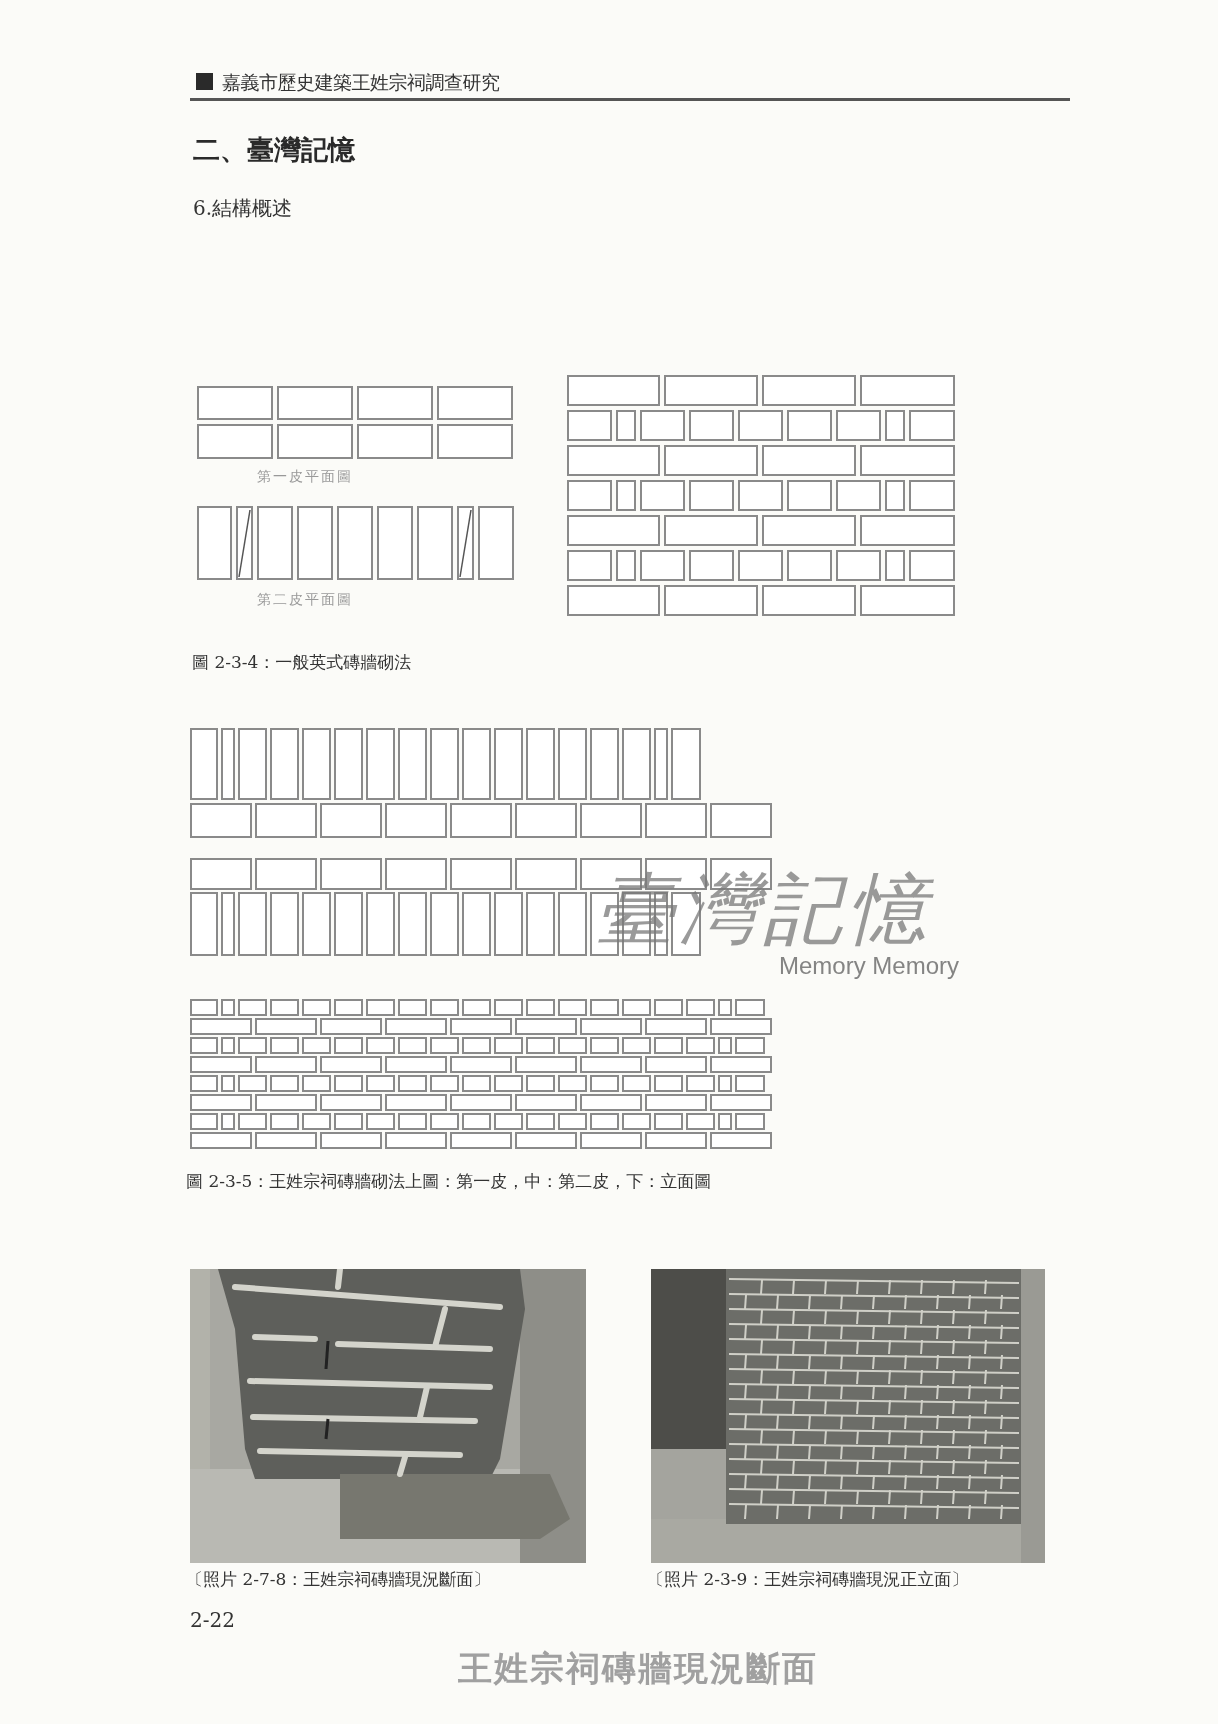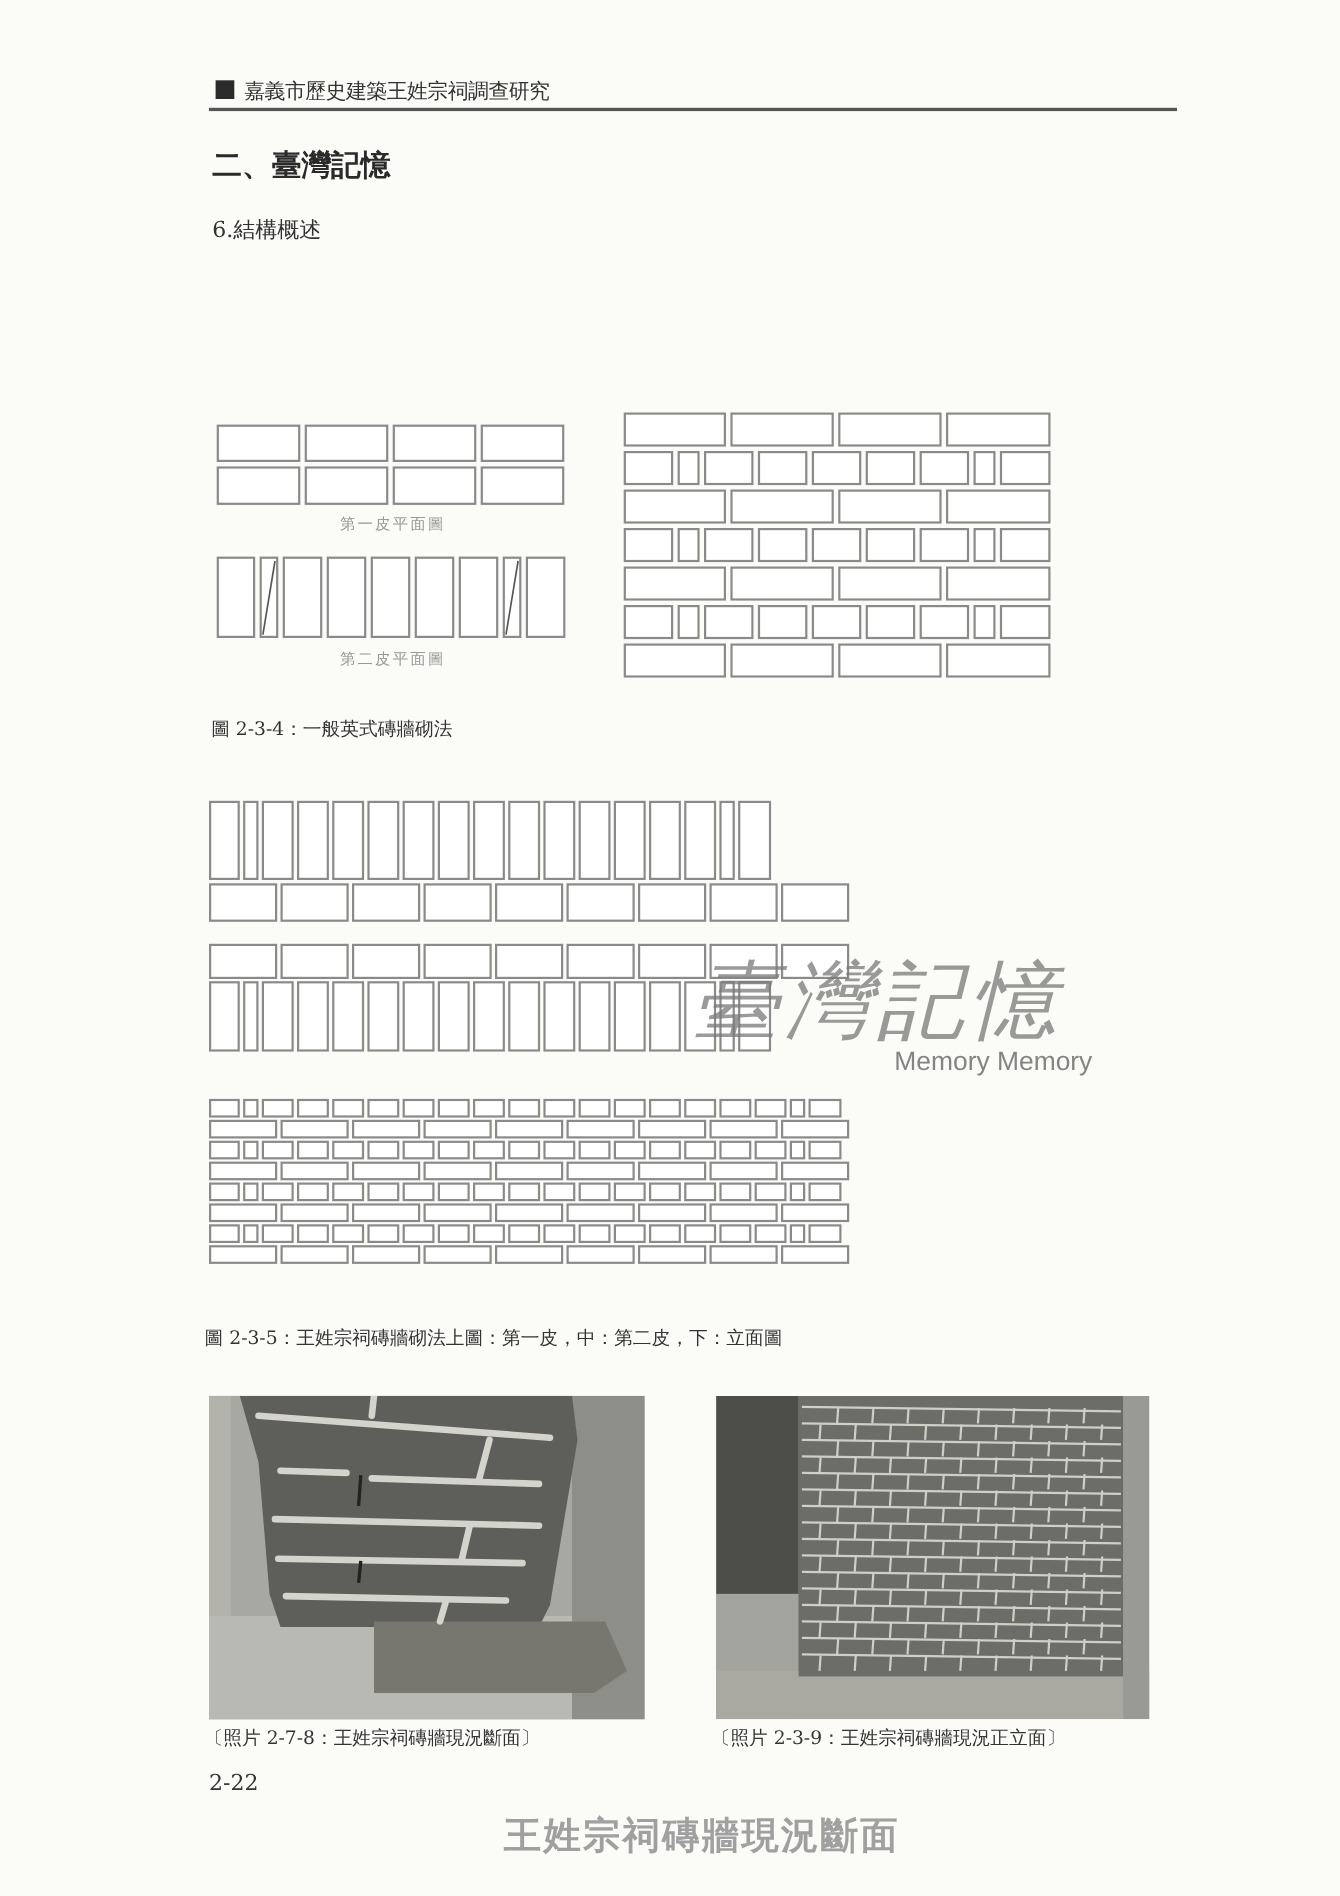--- a/index.html
+++ b/index.html
@@ -17,27 +17,27 @@
   .subtitle { left:193px; top:195px; font-size:20px; color:#333; }
   .para { left:193px; top:254px; width:760px; font-size:21px; line-height:38px; color:#3a3a3a; }
   .para .l1 { display:block; text-indent:42px; }
   .para .l2 { display:block; }
 
   
   .brick { box-sizing:border-box; border:2px solid #8a8a8a; background:#fff; }
   .row { position:absolute; display:flex; gap:4px; }
   .row.tight { gap:3px; }
 
-  .fig-label { font-size:14px; color:#999; text-align:center; letter-spacing:2px; }
+  .fig-label { font-size:14px; color:#999; text-align:left; letter-spacing:2px; }
 
   .caption { font-size:17px; color:#333; }
   .photo { position:absolute; overflow:hidden; }
   .page-no { left:190px; top:1608px; font-size:20px; color:#333; }
   .footer-wm { left:458px; top:1646px; font-size:34px; color:#a0a0a0; font-weight:bold; font-family:"DejaVu Sans","Liberation Sans",sans-serif; letter-spacing:2px; }
-  .wm { left:630px; top:858px; width:370px; height:130px;text-align:right; }
+  .wm { left:596px; top:858px; width:370px; height:130px;text-align:right; }
   .wm-cn { position:absolute; left:0; top:0; font-size:78px; color:rgba(120,120,120,0.75); font-family:"DejaVu Serif", serif; letter-spacing:6px; font-style:italic; }
   .wm-en { position:absolute; left:183px; top:94px; font-size:24px; color:rgba(110,110,110,0.85); font-family:"Liberation Sans Narrow","Liberation Sans",sans-serif; }
 </style>
 </head>
 <body>
 
 <div class="abs hdr-square"></div>
 <div class="abs hdr-text">嘉義市歷史建築王姓宗祠調查研究</div>
 <div class="abs hdr-rule"></div>
 
@@ -334,21 +334,21 @@
       <div class="brick" style="width: 62px; height: 17px;"></div>
       <div class="brick" style="width: 62px; height: 17px;"></div>
       <div class="brick" style="width: 62px; height: 17px;"></div>
       <div class="brick" style="width: 62px; height: 17px;"></div>
       <div class="brick" style="width: 62px; height: 17px;"></div>
       <div class="brick" style="width: 62px; height: 17px;"></div>
       <div class="brick" style="width: 62px; height: 17px;"></div>
     </div>
   </div>
 
-<div class="abs caption" style="left:186px;top:1205px;">圖 2-3-5：王姓宗祠磚牆砌法上圖：第一皮，中：第二皮，下：立面圖</div>
+<div class="abs caption" style="left:186px;top:1170px;">圖 2-3-5：王姓宗祠磚牆砌法上圖：第一皮，中：第二皮，下：立面圖</div>
 
 <div class="abs wm">
   <div class="wm-cn">臺灣記憶</div>
   <div class="wm-en">Memory Memory</div>
 </div>
 
 <div class="photo" style="left:190px;top:1269px;width:396px;height:294px;background:#9a9a94;">
   <svg width="396" height="294" viewBox="0 0 396 294">
     <rect x="0" y="0" width="396" height="294" fill="#a8a8a2"></rect>
     <rect x="0" y="200" width="396" height="94" fill="#b9b9b3"></rect>

